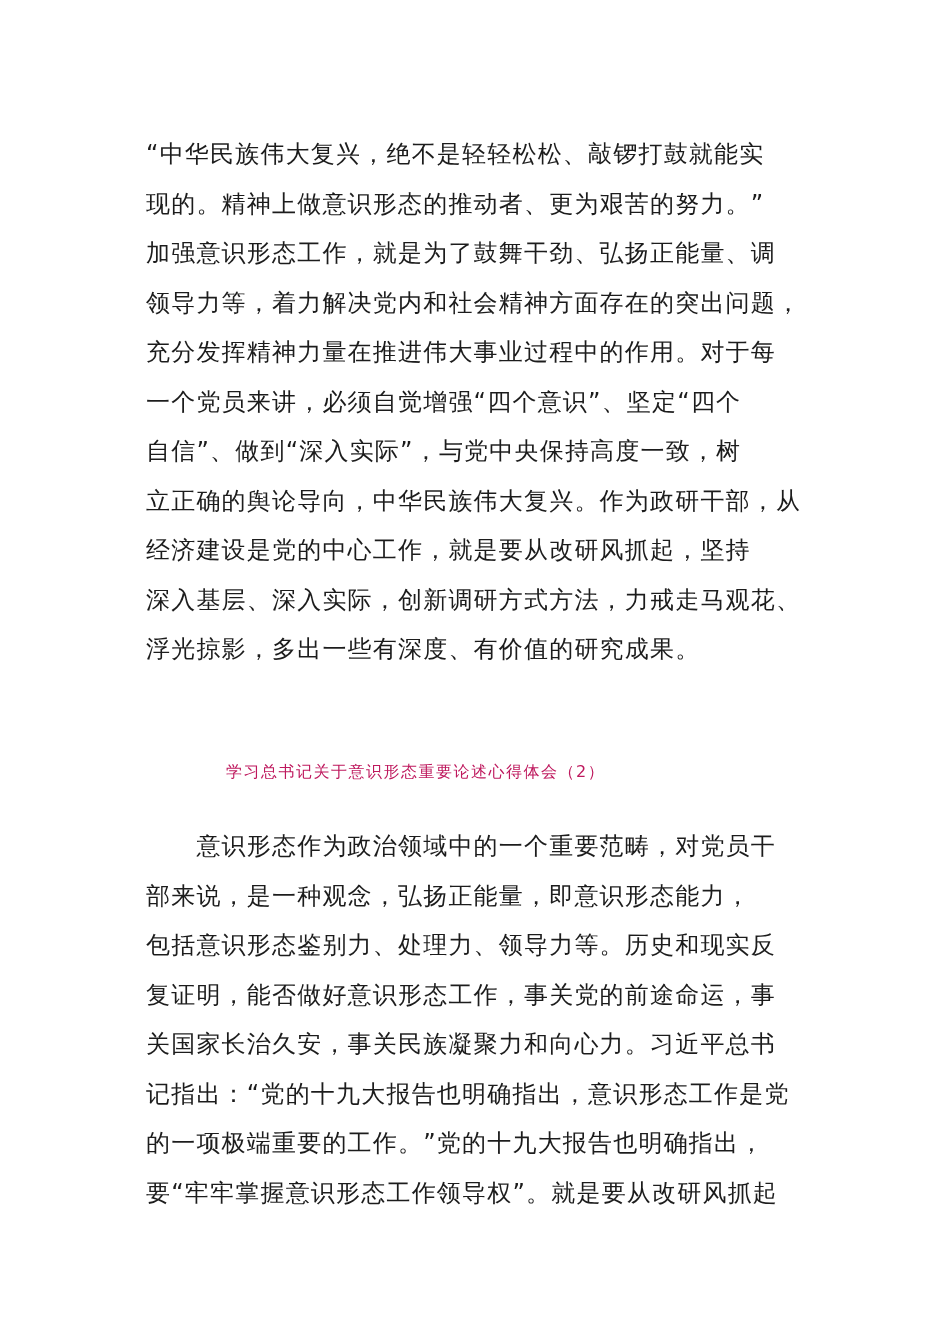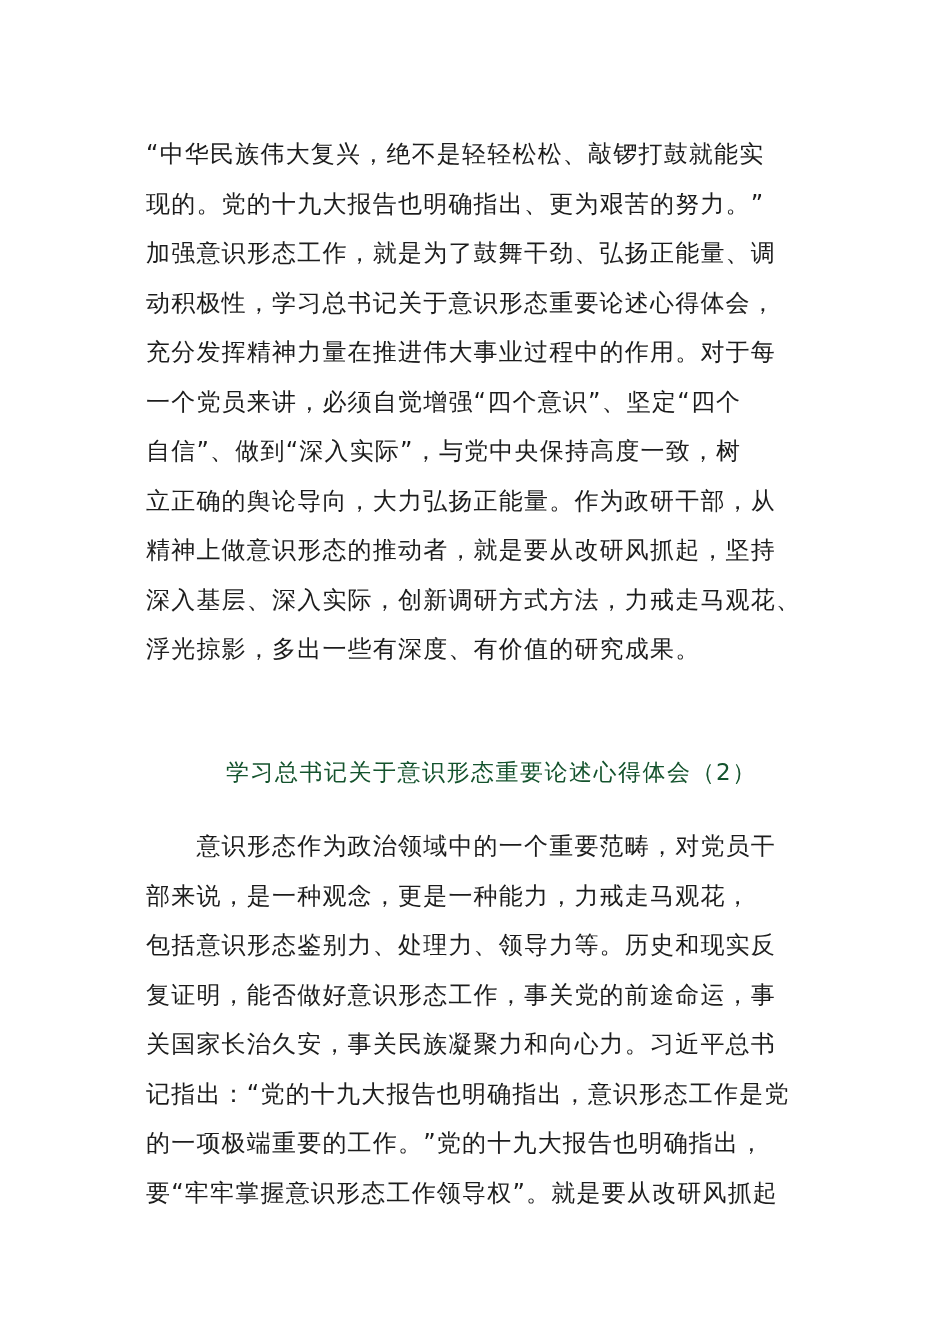--- a/index.html
+++ b/index.html
@@ -32,50 +32,50 @@
       white-space: nowrap;
       letter-spacing: 1.2px;
       color: #1c1c1c;
     }
     .title {
       position: absolute;
       left: 226px;
       top: 752px;
       height: 40px;
       line-height: 40px;
-      font-size: 23px;
+      font-size: 16px;
       letter-spacing: 1.5px;
       white-space: nowrap;
-      color: #14532d;
+      color: #be185d;
     }
   </style>
 </head>
 <body>
 
 <div class="page">
 
   <div>
     <div class="line" style="top:134px">“中华民族伟大复兴，绝不是轻轻松松、敲锣打鼓就能实</div>
-    <div class="line" style="top:184px">现的。党的十九大报告也明确指出、更为艰苦的努力。”</div>
+    <div class="line" style="top:184px">现的。精神上做意识形态的推动者、更为艰苦的努力。”</div>
     <div class="line" style="top:233px">加强意识形态工作，就是为了鼓舞干劲、弘扬正能量、调</div>
-    <div class="line" style="top:283px">动积极性，学习总书记关于意识形态重要论述心得体会，</div>
+    <div class="line" style="top:283px">领导力等，着力解决党内和社会精神方面存在的突出问题，</div>
     <div class="line" style="top:332px">充分发挥精神力量在推进伟大事业过程中的作用。对于每</div>
     <div class="line" style="top:382px">一个党员来讲，必须自觉增强“四个意识”、坚定“四个</div>
     <div class="line" style="top:431px">自信”、做到“深入实际”，与党中央保持高度一致，树</div>
-    <div class="line" style="top:481px">立正确的舆论导向，大力弘扬正能量。作为政研干部，从</div>
-    <div class="line" style="top:530px">精神上做意识形态的推动者，就是要从改研风抓起，坚持</div>
+    <div class="line" style="top:481px">立正确的舆论导向，中华民族伟大复兴。作为政研干部，从</div>
+    <div class="line" style="top:530px">经济建设是党的中心工作，就是要从改研风抓起，坚持</div>
     <div class="line" style="top:580px">深入基层、深入实际，创新调研方式方法，力戒走马观花、</div>
     <div class="line" style="top:629px">浮光掠影，多出一些有深度、有价值的研究成果。</div>
   </div>
 
   <div class="title">学习总书记关于意识形态重要论述心得体会（2）</div>
 
   <div>
     <div class="line" style="top:826px">　　意识形态作为政治领域中的一个重要范畴，对党员干</div>
-    <div class="line" style="top:876px">部来说，是一种观念，更是一种能力，力戒走马观花，</div>
+    <div class="line" style="top:876px">部来说，是一种观念，弘扬正能量，即意识形态能力，</div>
     <div class="line" style="top:925px">包括意识形态鉴别力、处理力、领导力等。历史和现实反</div>
     <div class="line" style="top:975px">复证明，能否做好意识形态工作，事关党的前途命运，事</div>
     <div class="line" style="top:1024px">关国家长治久安，事关民族凝聚力和向心力。习近平总书</div>
     <div class="line" style="top:1074px">记指出：“党的十九大报告也明确指出，意识形态工作是党</div>
     <div class="line" style="top:1123px">的一项极端重要的工作。”党的十九大报告也明确指出，</div>
     <div class="line" style="top:1173px">要“牢牢掌握意识形态工作领导权”。就是要从改研风抓起</div>
   </div>
 
 </div>
 

